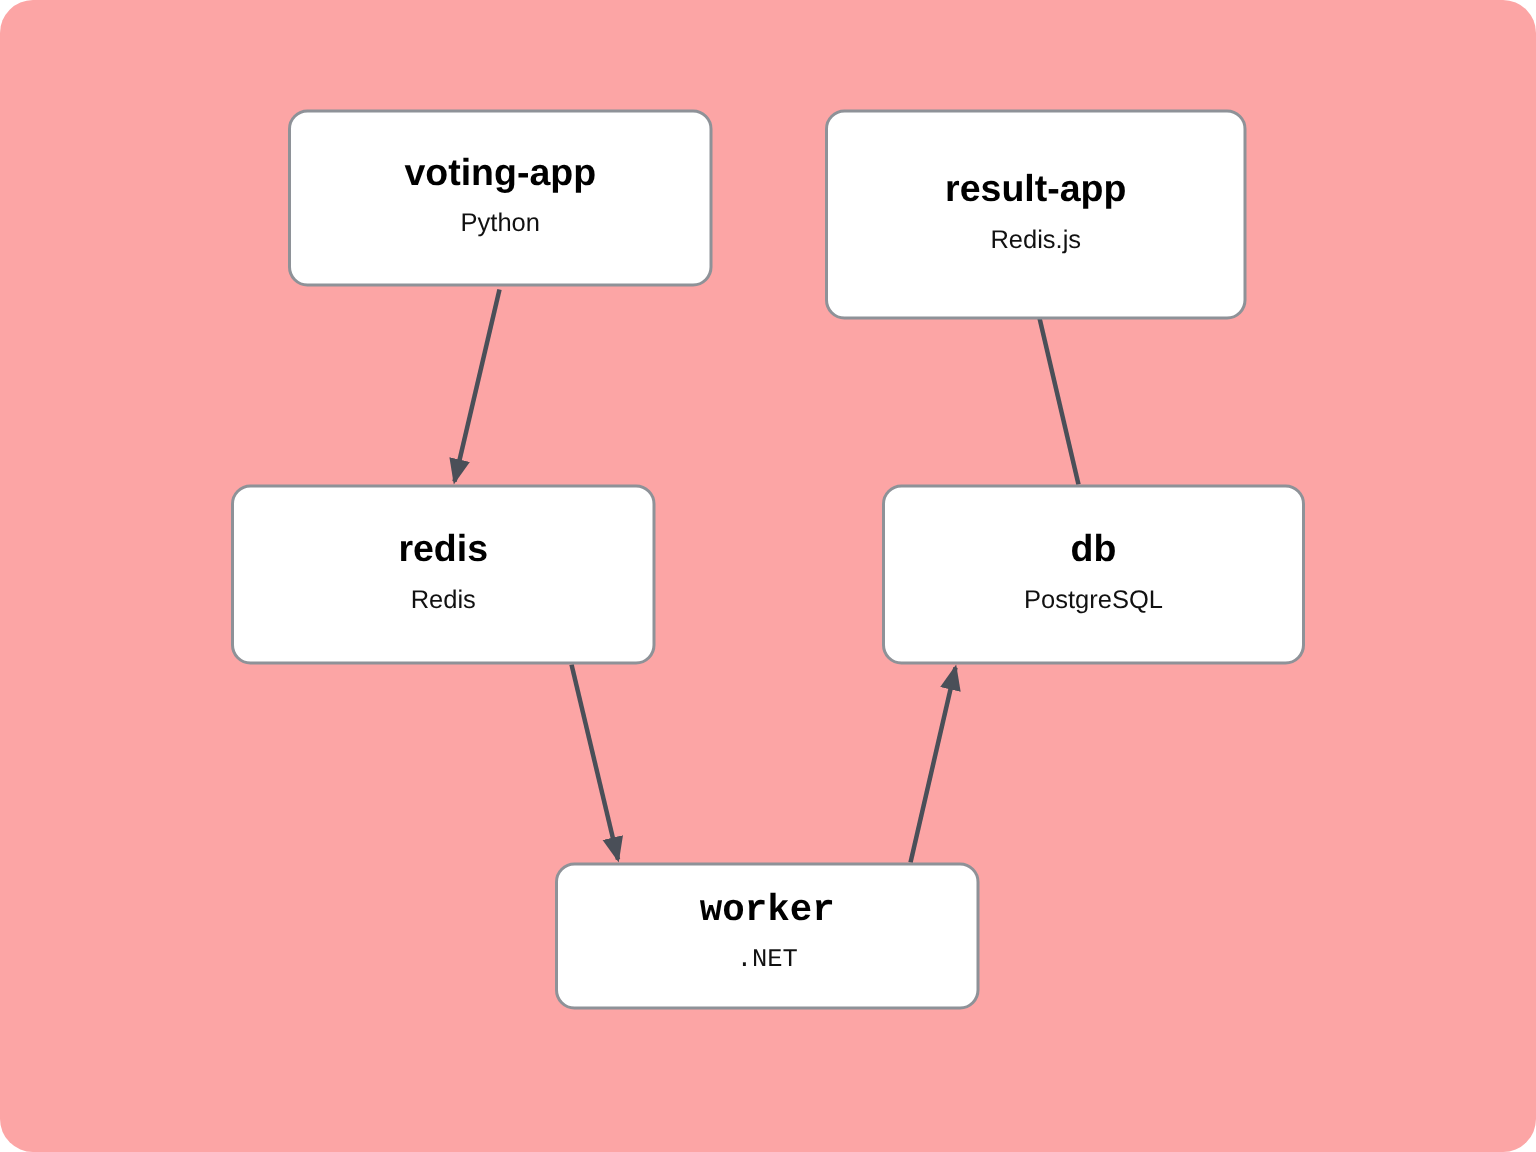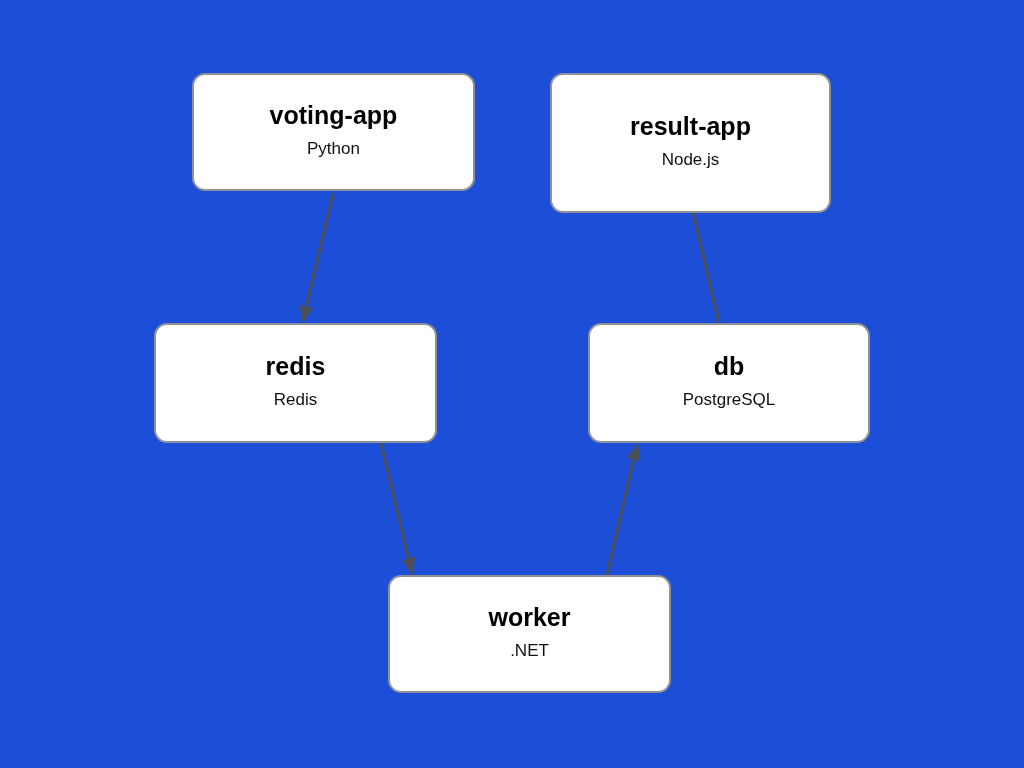--- a/index.html
+++ b/index.html
@@ -5,22 +5,23 @@
   html, body {
     margin: 0;
     padding: 0;
     background: #ffffff;
     font-family: "Liberation Sans", sans-serif;
   }
   .canvas {
     position: relative;
     width: 1024px;
     height: 768px;
-    background: #1d4ed8;
+    background: #fca5a5;
     overflow: hidden;
+    border-radius: 22px;
   }
   .edges-layer {
     position: absolute;
     left: 0;
     top: 0;
     width: 1024px;
     height: 768px;
     pointer-events: none;
   }
   .node {
@@ -44,21 +45,21 @@
   .node .subtitle {
     font-size: 17px;
     font-weight: normal;
     color: #111111;
     line-height: 34px;
   }
   .node-voting-app { left: 192px; top: 73px;  width: 283px; height: 118px; }
   .node-result-app { left: 550px; top: 73px;  width: 281px; height: 140px; }
   .node-redis      { left: 154px; top: 323px; width: 283px; height: 120px; }
   .node-db         { left: 588px; top: 323px; width: 282px; height: 120px; }
-  .node-worker     { left: 388px; top: 575px; width: 283px; height: 118px; }
+  .node-worker     { left: 370px; top: 575px; width: 283px; height: 98px; font-family: Liberation Mono, monospace; }
 </style>
 </head>
 <body>
 
 <div class="canvas">
 
   <svg class="edges-layer" viewBox="0 0 1024 768" xmlns="http://www.w3.org/2000/svg">
     <defs>
       <marker id="arrowhead" markerUnits="userSpaceOnUse" markerWidth="20" markerHeight="16" refX="15" refY="7" orient="auto">
         <path d="M0,0 L17,7 L0,14 Z" fill="#4a4f58"></path>
@@ -70,21 +71,21 @@
     <line x1="719" y1="323" x2="689" y2="195" stroke="#4a4f58" stroke-width="3" marker-end="url(#arrowhead)"></line>
   </svg>
 
   <div class="node node-voting-app">
     <div class="title">voting-app</div>
     <div class="subtitle">Python</div>
   </div>
 
   <div class="node node-result-app">
     <div class="title">result-app</div>
-    <div class="subtitle">Node.js</div>
+    <div class="subtitle">Redis.js</div>
   </div>
 
   <div class="node node-db">
     <div class="title">db</div>
     <div class="subtitle">PostgreSQL</div>
   </div>
 
   <div class="node node-redis">
     <div class="title">redis</div>
     <div class="subtitle">Redis</div>

